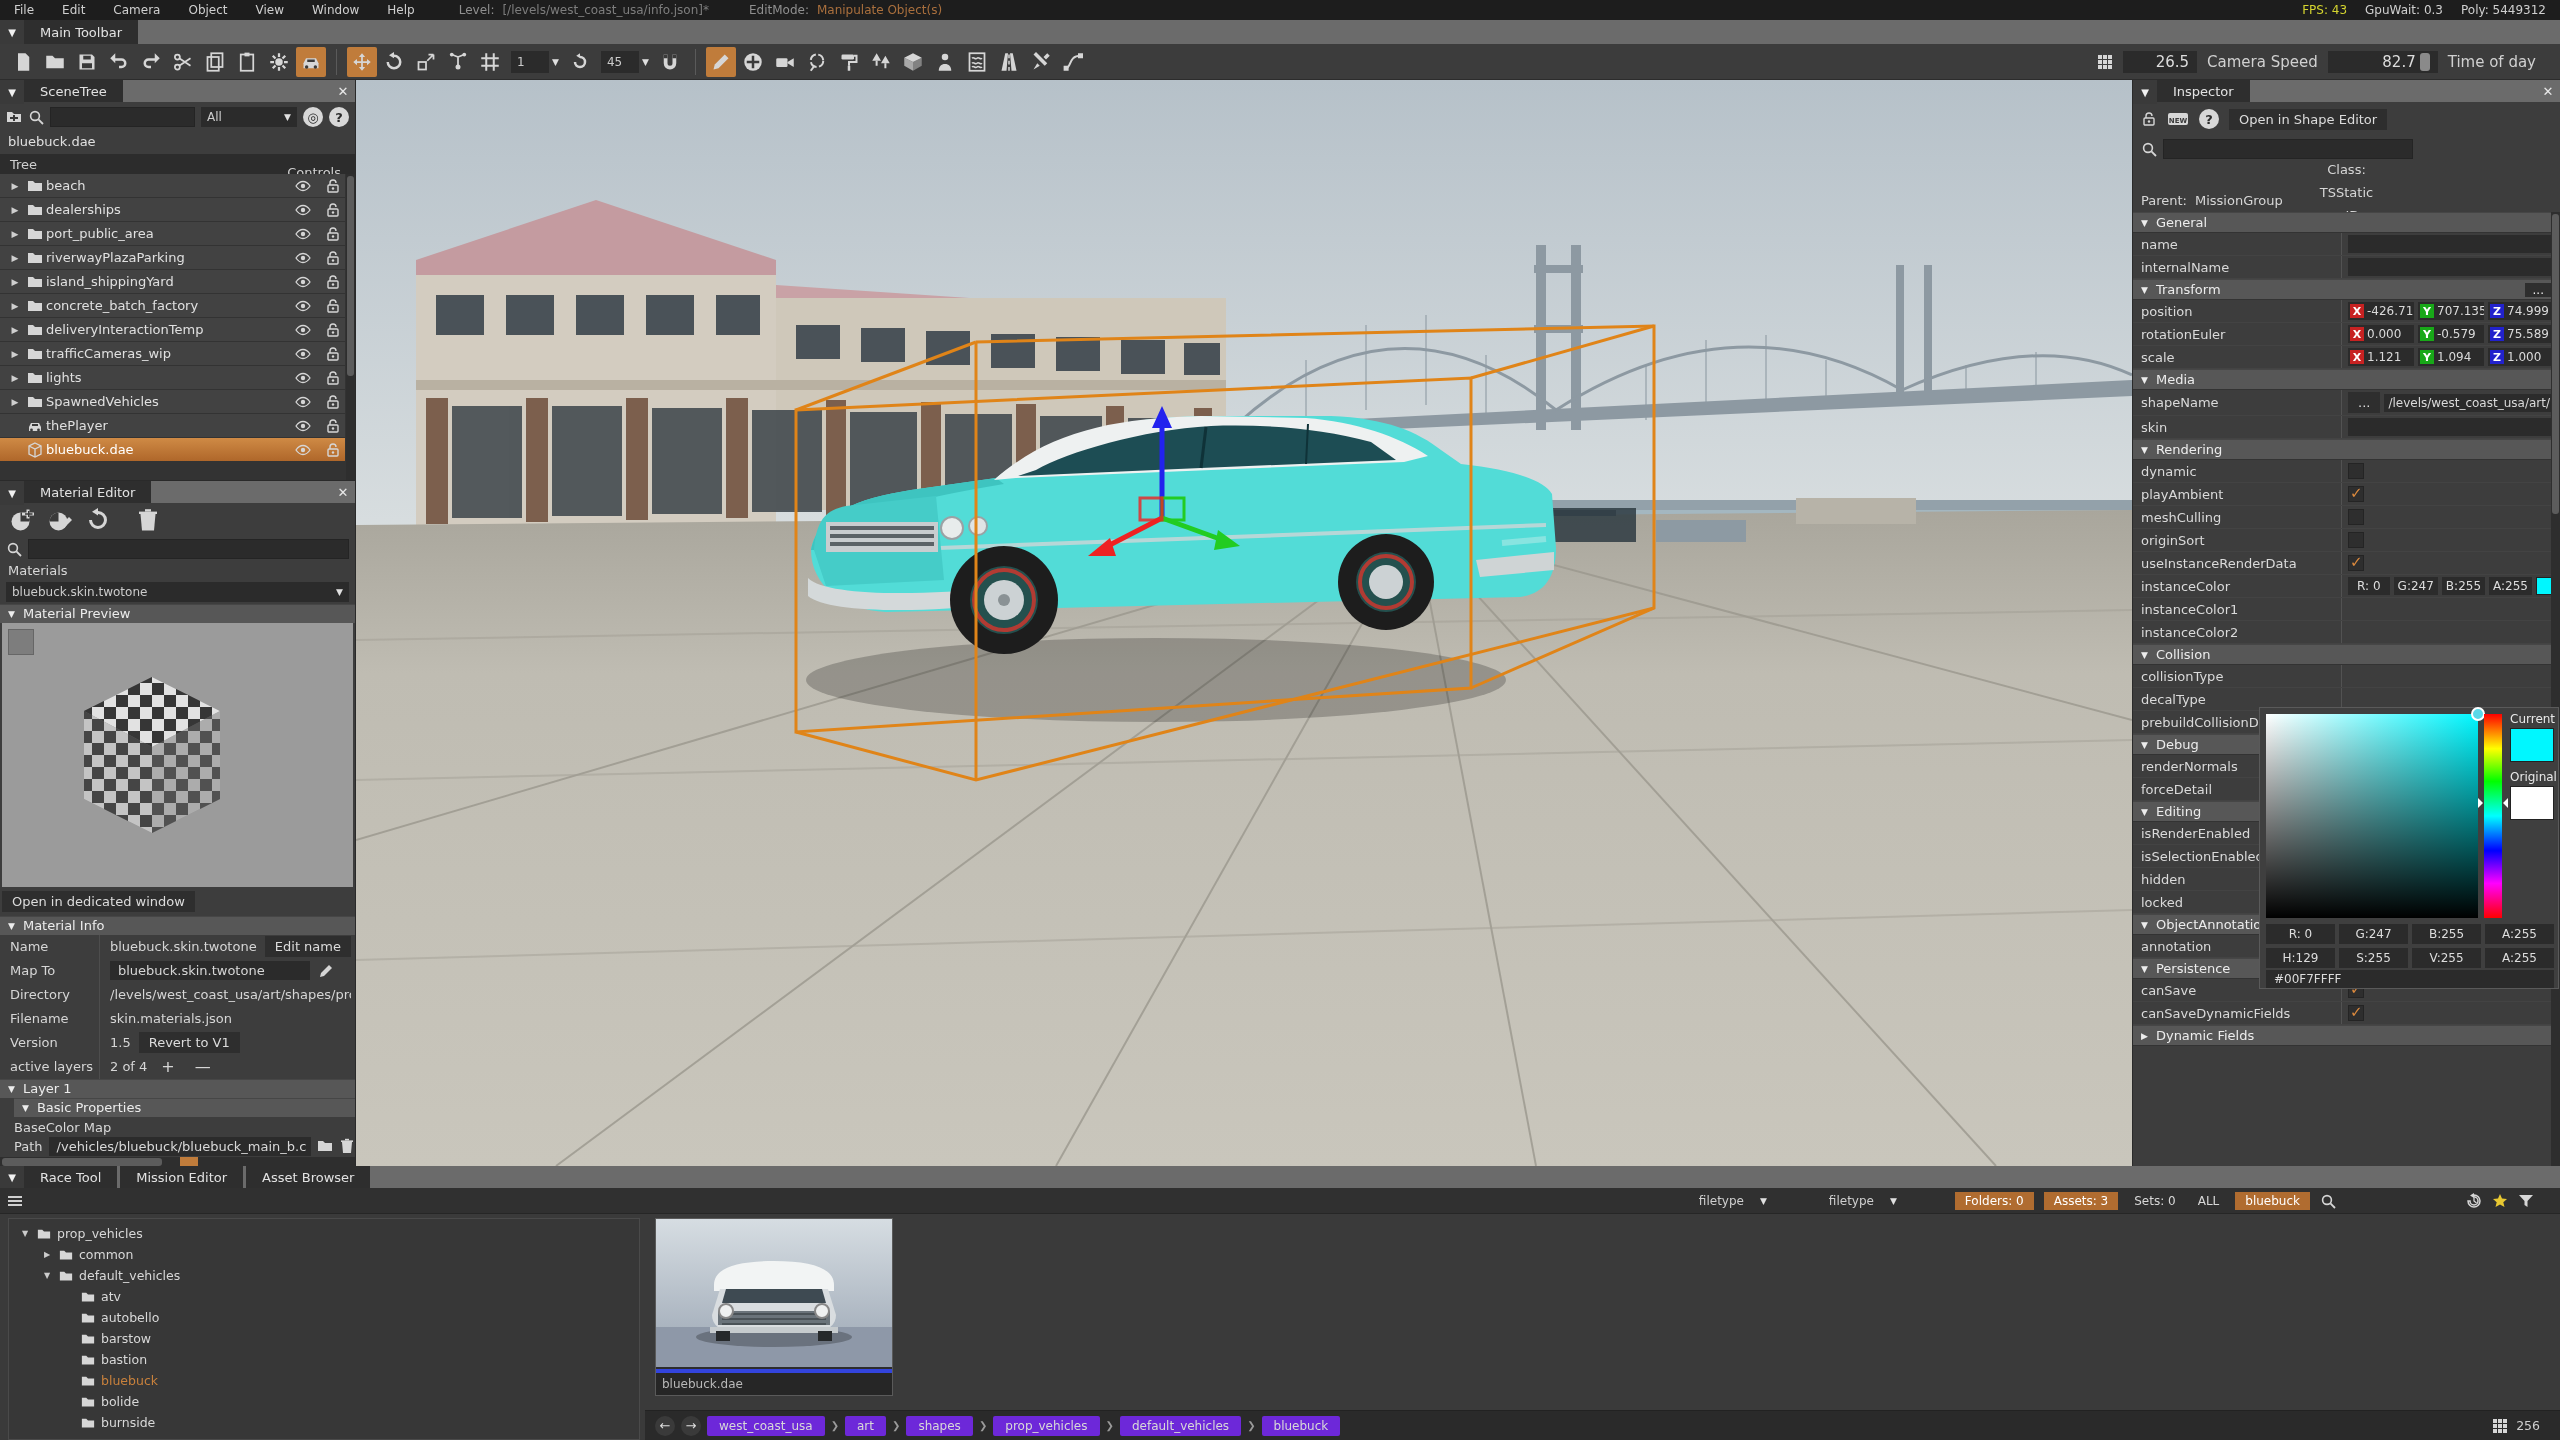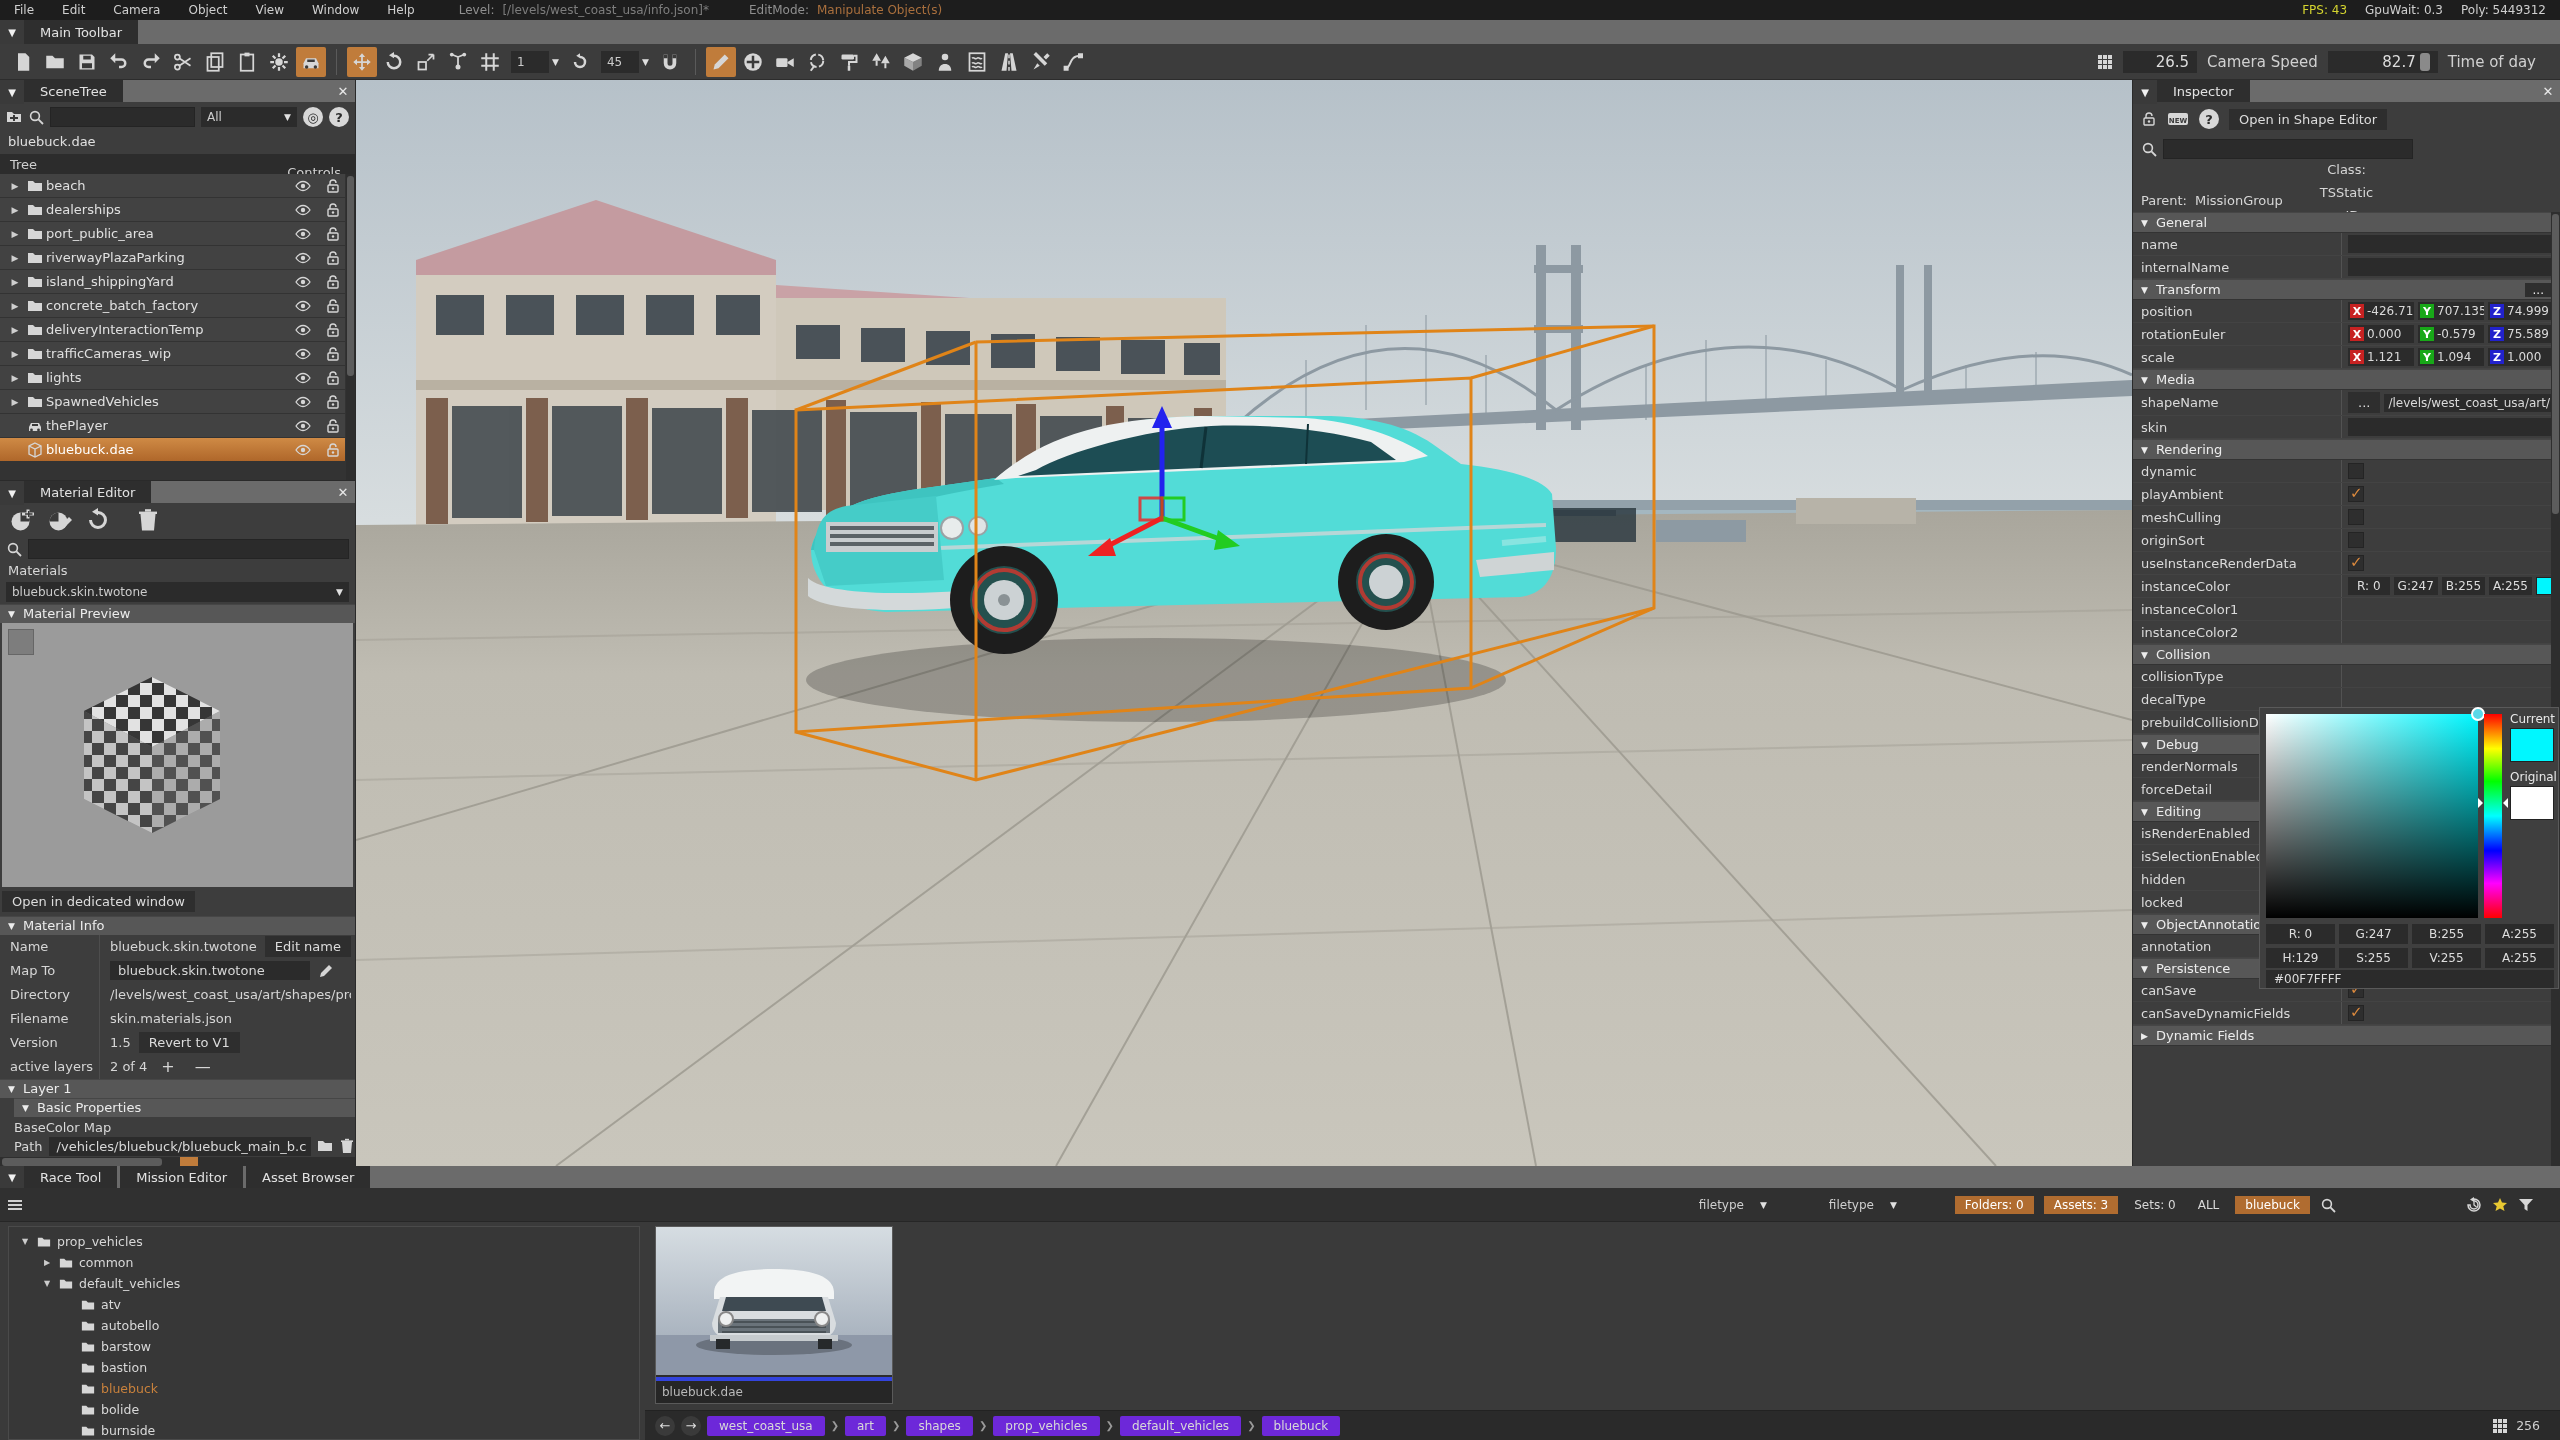--- a/index.html
+++ b/index.html
@@ -118,21 +118,21 @@
   #cp-hue .harrow2 { position:absolute; right:-6px; top:84px; width:0; height:0; border:5px solid transparent; border-right-color:#fff; }
   #cp-swatches { position:absolute; left:250px; top:4px; width:46px; font-size:12px; color:#e8e8e8; }
   #cp-swatches .sw { width:44px; height:34px; border:1px solid #222; margin:2px 0 8px; }
   .cp-vals { position:absolute; left:6px; display:flex; gap:4px; width:288px; }
   .cp-vals .cellbox { height:20px; }
   #cp-hex { position:absolute; left:6px; top:262px; width:288px; height:18px; background:#2b2b2b; color:#ddd; font-size:12px; display:flex; align-items:center; padding-left:8px; }
 
   
   #bottom { position:absolute; left:0; top:1166px; width:2560px; height:274px; background:#3a3a3a; z-index:25; display:flex; flex-direction:column; }
   #bottom-tabs { height:22px; background:#6b6b6b; display:flex; }
-  #bottom-toolbar { height:34px; background:#303030; display:flex; align-items:center; padding:0 8px; gap:8px; border-bottom:1px solid #262626; }
+  #bottom-toolbar { height:26px; background:#303030; display:flex; align-items:center; padding:0 8px; gap:8px; border-bottom:1px solid #262626; }
   #bt-right { margin-left:auto; display:flex; align-items:center; gap:10px; font-size:12px; color:#cfcfcf; padding-right:18px; }
   .fdrop { display:flex; align-items:center; gap:16px; background:transparent; padding:0 4px; min-width:120px; }
   .badge { background:#b06c30; color:#fff; padding:2px 10px; font-size:12px; }
   .plain-count { color:#d8d8d8; padding:2px 6px; }
   #bottom-content { flex:1; position:relative; }
   #asset-tree { position:absolute; left:8px; top:4px; width:632px; bottom:0; background:#373737; border:1px solid #4a4a4a; overflow:hidden; padding-top:4px; }
   .atrow { height:21px; display:flex; align-items:center; gap:6px; font-size:12.5px; color:#d8d8d8; }
   .atrow .arrow { width:12px; font-size:8px; color:#ccc; text-align:center; }
   .atrow.selected .albl { color:#c8813c; }
   .atrow .ic { width:14px; height:14px; }

